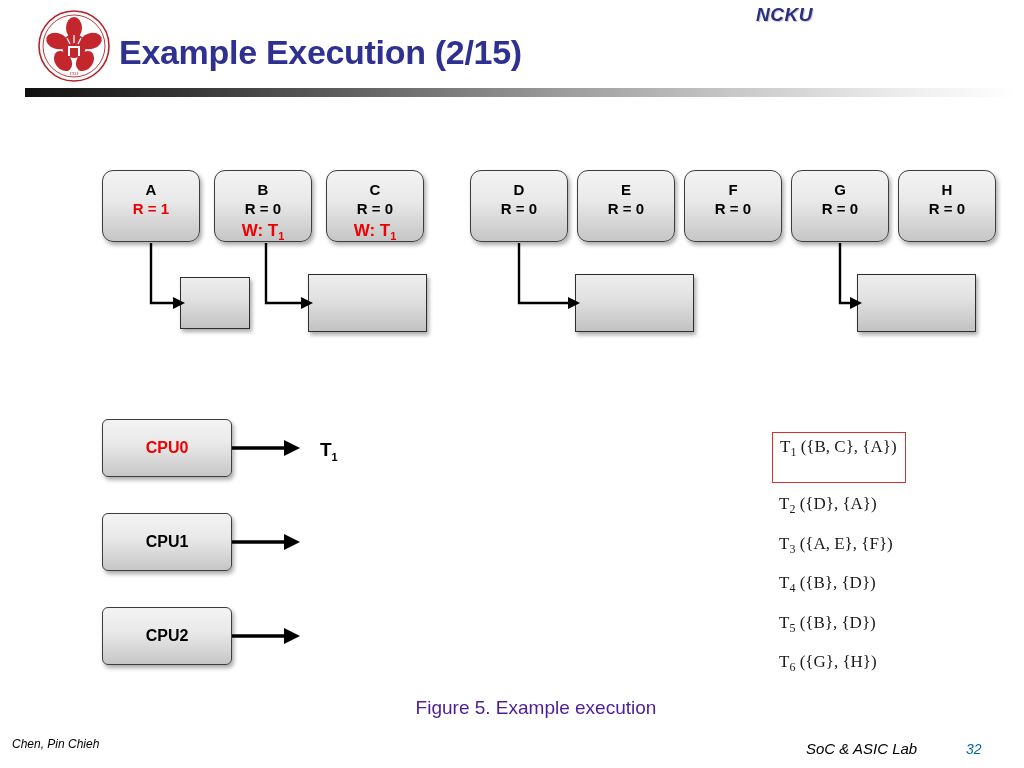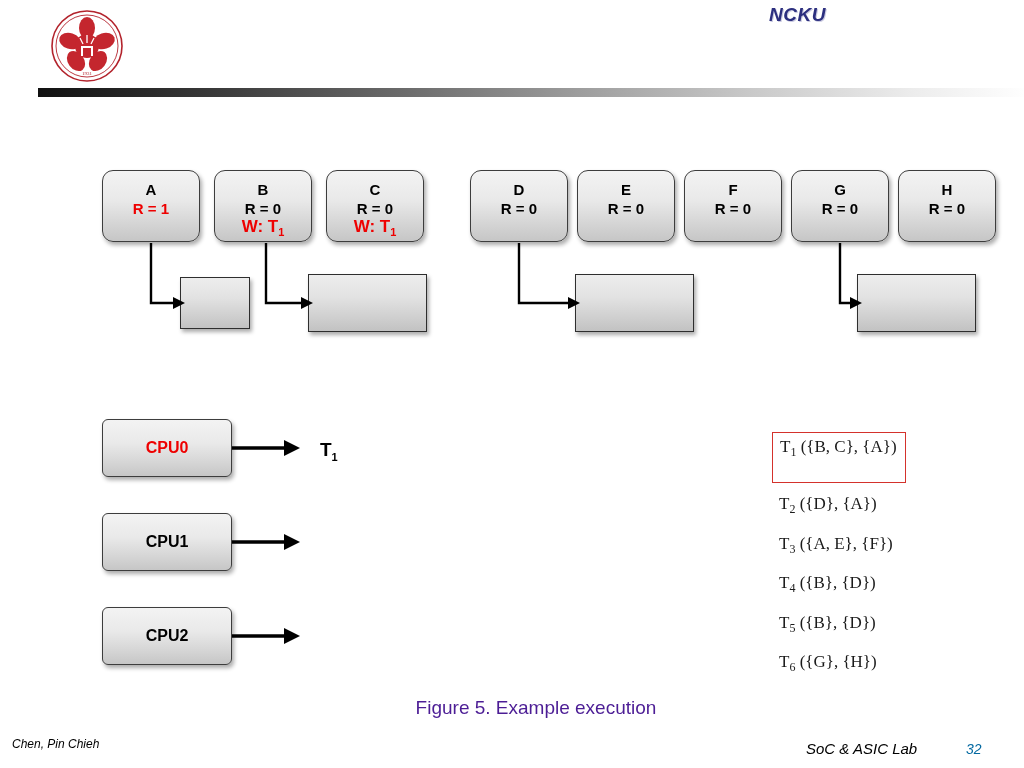--- a/index.html
+++ b/index.html
@@ -11,21 +11,21 @@
     width: 1024px;
     height: 768px;
     position: relative;
     overflow: hidden;
     font-family: "Liberation Sans", sans-serif;
   }
 
   
   #slide-header {
     position: absolute;
-    left: 16px; top: 0;
+    left: 3px; top: 0;
     width: 832px; height: 100px;
   }
   #ncku-logo {
     position: absolute;
     left: 33px; top: 8px;
     width: 76px; height: 76px;
   }
   #ncku-wordmark {
     position: absolute;
     right: 22px; top: 4px;
@@ -75,21 +75,21 @@
   }
   .node .nreg {
     display: block;
     line-height: 20px;
   }
   .node .nreg.red { color: #ee0000; }
   .node .nwrite {
     display: block;
     color: #ee0000;
     font-size: 17px;
-    line-height: 18px;
+    line-height: 26px;
     margin-top: -1px;
   }
   .node .nwrite sub,
   .tlabel sub { font-size: 11px; }
 
   .queue-box {
     position: absolute;
     border: 1px solid #2e2e2e;
     background: linear-gradient(to bottom, #ededed 0%, #e2e2e2 40%, #cdcdcd 80%, #c2c2c2 100%);
     box-shadow: 2px 3px 4px rgba(0,0,0,0.33);
@@ -199,20 +199,21 @@
         <line x1="45" y1="30" x2="42" y2="36"></line>
       </g>
       <rect x="32" y="38" width="12" height="10" fill="#ffffff"></rect>
       <rect x="34" y="40" width="8" height="8" fill="#c4262e"></rect>
       <text x="38" y="67" font-size="5" fill="#b3232c" text-anchor="middle" font-family="Liberation Serif, serif">1931</text>
     </svg>
   </div>
 
   <div id="ncku-wordmark">NCKU</div>
 
+  <div id="page-title">Example Execution (2/15)</div>
 
   <div id="header-rule"></div>
 </div>
 
 <div id="node-layer">
     <div class="node" style="left: 102px; top: 170px;">
       <span class="nlabel">A</span>
       <span class="nreg red">R = 1</span>
     </div>
     <div class="node" style="left: 214px; top: 170px;">

